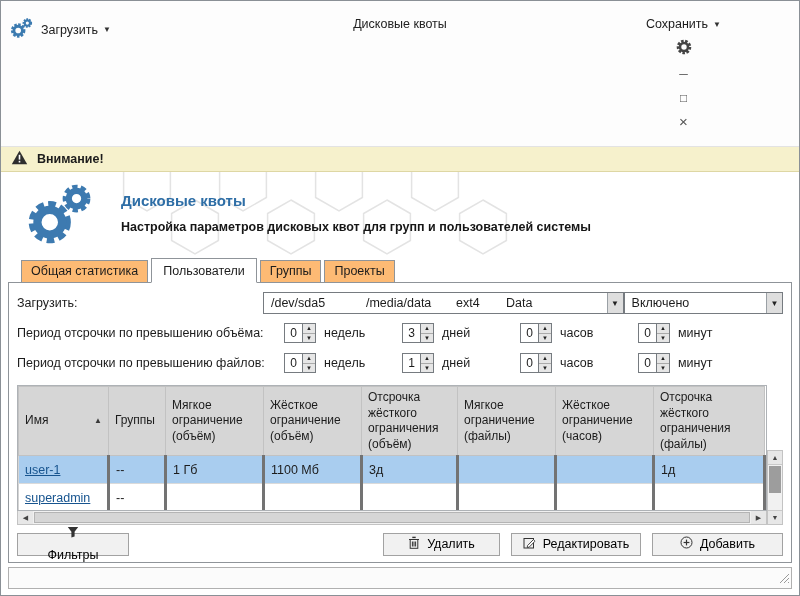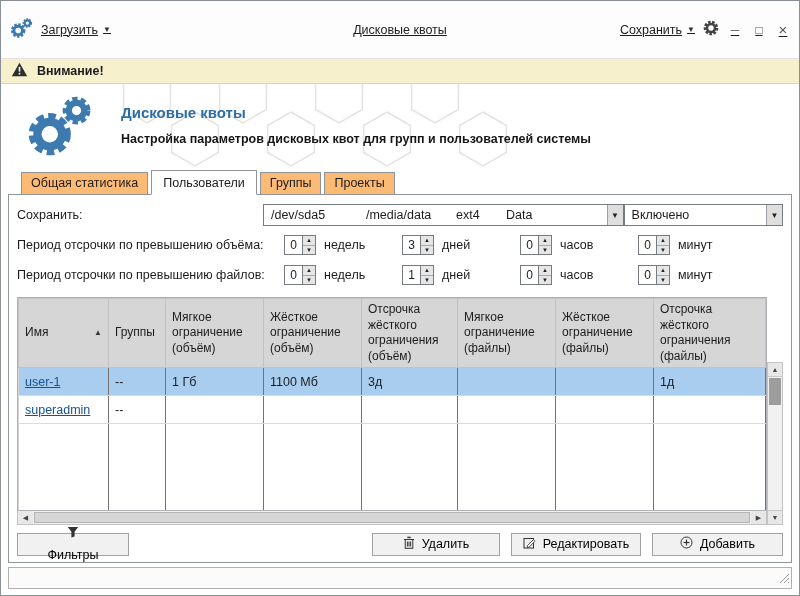--- a/index.html
+++ b/index.html
@@ -1,22 +1,22 @@
 <!DOCTYPE html>
 <html><head>
 <meta charset="utf-8">
 <style>
   *{box-sizing:border-box;margin:0;padding:0;}
   body{width:800px;height:596px;font-family:"Liberation Sans",sans-serif;font-size:12.5px;color:#1c1c1c;background:#fff;}
   .window{width:800px;height:596px;border:1px solid #8a9096;background:#fff;display:flex;flex-direction:column;overflow:hidden;}
 
   
-  .titlebar{flex:0 0 30px;display:flex;align-items:center;padding:16px 8px;background:#fdfdfd;border-bottom:1px solid #e3e3e3;text-decoration:underline;}
+  .titlebar{flex:0 0 30px;display:flex;align-items:flex-start;padding:16px 8px;background:#fdfdfd;border-bottom:1px solid #e3e3e3;}
   .tb-left,.tb-right{display:flex;align-items:center;gap:8px;width:215px;}
-  .tb-right{justify-content:flex-end;}
+  .tb-right{justify-content:flex-end;flex-direction:column;}
   .tb-title{flex:1;text-align:center;color:#222;}
   .tb-menu{display:flex;align-items:center;gap:5px;background:none;border:none;font:inherit;color:#1c1c1c;cursor:default;}
   .caret{font-size:8px;color:#333;}
   .winbtn{width:16px;text-align:center;color:#555;font-size:12px;line-height:16px;cursor:default;}
   .winbtn.close{font-size:15px;}
 
   
   .warnbar{flex:0 0 25px;display:flex;align-items:center;gap:9px;padding:0 10px;background:#f6f1cc;border-bottom:1px solid #ded7a4;font-weight:bold;}
 
   
@@ -53,21 +53,21 @@
   .spin-btns{display:flex;flex-direction:column;border-left:1px solid #767b80;width:13px;}
   .spin-up,.spin-dn{flex:1;font-size:6px;line-height:8px;text-align:center;background:#e6e6e6;color:#222;cursor:default;}
   .spin-up{border-bottom:1px solid #aaa;}
   .unit{margin-left:8px;}
 
   
   .tablegrid{flex:1;display:grid;grid-template-columns:1fr 16px;grid-template-rows:1fr 14px;margin-top:4px;min-height:0;}
   .tablewrap{grid-column:1;grid-row:1;border:1px solid #aeb2b6;overflow:hidden;}
   table.quota{border-collapse:collapse;table-layout:fixed;width:100%;height:100%;}
   .quota th{background:#d6d6d6;border:1px solid #c2c2c2;font-weight:normal;text-align:left;vertical-align:middle;padding:3px 6px;font-size:12px;line-height:1.3;height:64px;}
-  .quota td{border-left:1px solid #d4d4d4;border-right:1px solid #737373;padding:3px 6px;font-size:12.5px;vertical-align:middle;}
+  .quota td{border-left:1px solid #d4d4d4;border-right:3px solid #737373;padding:3px 6px;font-size:12.5px;vertical-align:middle;}
   tr.datarow{height:28px;}
   tr.datarow td{border-bottom:1px solid #dadada;}
   tr.selected td{background:#a9cdef;}
   tr.filler td{border-bottom:none;}
   .th-flex{display:flex;align-items:center;justify-content:space-between;}
   .sort-ic{font-size:8px;color:#3a3a3a;margin-left:4px;}
   .user{color:#17548f;text-decoration:underline;cursor:pointer;}
 
   .vscroll{grid-column:2;grid-row:1 / span 2;display:flex;flex-direction:column;background:#fff;}
   .vs-spacer{flex:0 0 65px;}
@@ -78,21 +78,21 @@
   .vs-thumb{flex:0 0 27px;background:#9d9d9d;margin:1px;}
 
   .hscroll{grid-column:1;grid-row:2;display:flex;border:1px solid #c3c3c3;border-top:none;background:#f1f1f1;}
   .hs-btn{flex:0 0 15px;display:flex;align-items:center;justify-content:center;font-size:7px;color:#444;background:#e7e7e7;cursor:default;}
   .hs-thumb{flex:1;background:#d6d6d6;border:1px solid #b4b4b4;margin:1px 1px;}
 
   
   .actions{flex:0 0 24px;display:flex;align-items:center;margin-top:7px;}
   .btn{display:flex;align-items:center;justify-content:center;gap:7px;height:23px;border:1px solid #a2a2a2;background:#f1f1f1;font:inherit;font-size:12.5px;cursor:default;}
   .btn-filters{width:112px;flex-direction:column;}
-  .btn-del{width:128px;margin-left:auto;}
+  .btn-del{width:117px;margin-left:auto;}
   .btn-edit{width:130px;margin-left:11px;}
   .btn-add{width:131px;margin-left:11px;}
 
   
   .statusbar{flex:0 0 22px;margin:4px 7px 6px;border:1px solid #b0b0b0;background:#fbfbfb;position:relative;}
   .grip{position:absolute;right:1px;bottom:1px;}
 </style>
 </head>
 <body>
 
@@ -178,21 +178,21 @@
   <div class="tabs">
     <div class="tab">Общая статистика</div>
     <div class="tab active">Пользователи</div>
     <div class="tab">Группы</div>
     <div class="tab">Проекты</div>
   </div>
 
   <div class="panel">
 
     <div class="row-device">
-      <span class="lbl-device">Сохранить:</span>
+      <span class="lbl-device">Загрузить:</span>
       <div class="combo combo-main">
         <div class="combo-parts">
           <span class="dp1">/dev/sda5</span>
           <span class="dp2">/media/data</span>
           <span class="dp3">ext4</span>
           <span>Data</span>
         </div>
         <span class="combo-arrow">▼</span>
       </div>
       <div class="combo combo-status">
@@ -310,21 +310,21 @@
               <span class="th-flex">
                 <span>Имя</span>
                 <span class="sort-ic">▲</span>
               </span>
             </th>
             <th>Группы</th>
             <th>Мягкое ограничение (объём)</th>
             <th>Жёсткое ограничение (объём)</th>
             <th>Отсрочка жёсткого ограничения (объём)</th>
             <th>Мягкое ограничение (файлы)</th>
-            <th>Жёсткое ограничение (файлы)</th>
+            <th>Жёсткое ограничение (часов)</th>
             <th>Отсрочка жёсткого ограничения (файлы)</th>
           </tr>
           <tr class="datarow selected">
             <td><a class="user">user-1</a></td>
             <td>--</td>
             <td>1 Гб</td>
             <td>1100 Мб</td>
             <td>3д</td>
             <td></td>
             <td></td>

